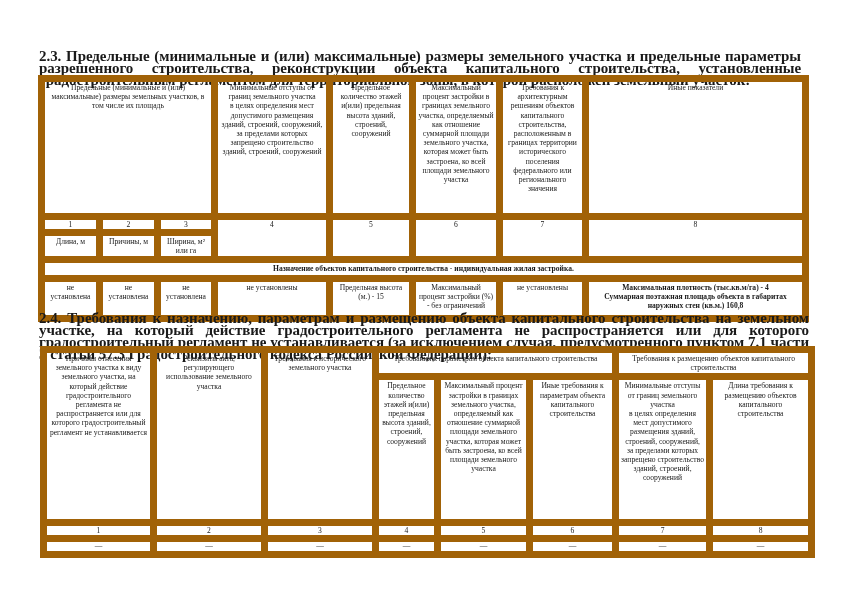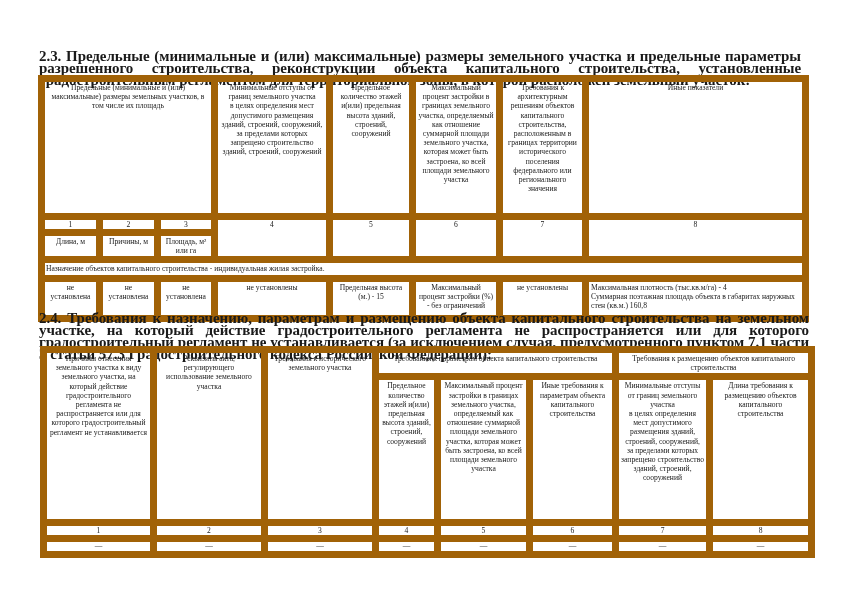--- a/index.html
+++ b/index.html
@@ -7,21 +7,21 @@
          font-family: "Liberation Serif", "DejaVu Serif", serif; color: #1a1a1a; }
   .heading { position: absolute; left: 39px; width: 762px; font-size: 15px; font-weight: bold;
              line-height: 12px; text-align: justify; text-align-last: left; letter-spacing: -0.05px; }
   #h23 { top: 50px; }
   #h24 { top: 312px; width: 770px; }
   table { position: absolute; border-collapse: collapse; table-layout: fixed; font-size: 7.6px; line-height: 9.2px; }
   td { border: 7px solid #a16207; text-align: center; vertical-align: top; padding: 1px 2px; overflow: hidden; margin-left: 16px; }
   #t1 { left: 38px; top: 75px; width: 764px; }
   #t2 { left: 40px; top: 346px; width: 769px; }
   .num td { height: 8px; padding: 0 2px; line-height: 9px; }
-  .left { text-align: left; }
+  .left { text-align: center; font-weight: bold; }
   .dash td { height: 9px; padding: 0; line-height: 8px; }
   .multi { white-space: pre-line; }
 </style>
 </head>
 <body>
 
 <div id="h23" class="heading">2.3. Предельные (минимальные и (или) максимальные) размеры земельного участка и предельные параметры разрешенного строительства, реконструкции объекта капитального строительства, установленные градостроительным регламентом для территориальной зоны, в которой расположен земельный участок:</div>
 
 <table id="t1">
   <colgroup>
@@ -50,21 +50,21 @@
     <td>3</td>
     <td rowspan="2">4</td>
     <td rowspan="2">5</td>
     <td rowspan="2">6</td>
     <td rowspan="2">7</td>
     <td rowspan="2">8</td>
   </tr>
   <tr style="height:21px">
     <td>Длина, м</td>
     <td>Причины, м</td>
-    <td>Площадь, м² или га</td>
+    <td>Ширина, м² или га</td>
   </tr>
   <tr style="height:12px">
     <td colspan="8" class="left" style="padding:1px 1px">Назначение объектов капитального строительства - индивидуальная жилая застройка.</td>
   </tr>
   <tr style="height:40px">
     <td>не установлена</td>
     <td>не установлена</td>
     <td>не установлена</td>
     <td>не установлены</td>
     <td>Предельная высота (м.) - 15</td>

